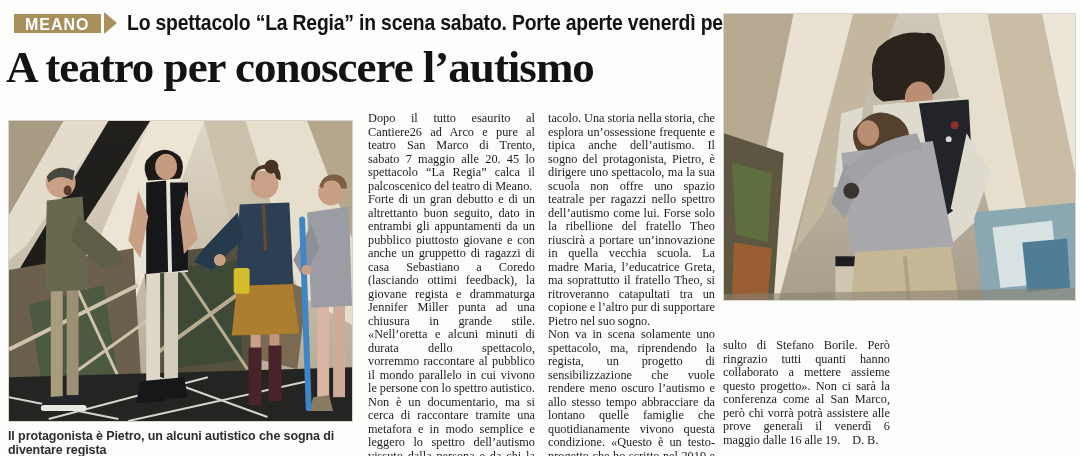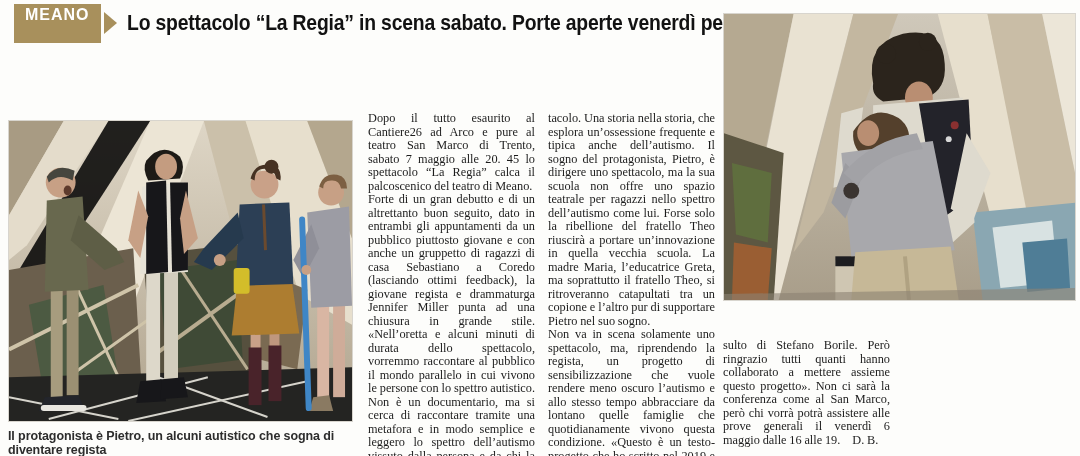--- a/index.html
+++ b/index.html
@@ -7,21 +7,21 @@
     position:relative;width:1080px;height:456px;margin:0 auto;
     background:#fdfdfb;overflow:hidden;
     font-family:"Liberation Serif",serif;color:#1c1c1c;
   }
   
   .kicker-row{position:absolute;left:14px;top:9px;display:flex;align-items:center;height:28px;}
   .kicker-tag{display:flex;align-items:center;}
   .tag-box{
     background:var(--tag-bg,#a8905c);color:#ffffff;
     font-family:"Liberation Sans",sans-serif;font-weight:700;font-size:16px;
-    letter-spacing:1px;padding:3px 11px 20px 11px;line-height:1;
+    letter-spacing:1px;padding:3px 11px 0 11px;line-height:1;
   }
   .tag-arrow{
     width:0;height:0;margin-left:3px;
     border-left:13px solid var(--tag-bg,#a8905c);
     border-top:11px solid transparent;border-bottom:11px solid transparent;
   }
   .kicker-text{
     margin-left:10px;font-family:"Liberation Sans",sans-serif;font-weight:700;
     font-size:21.5px;color:#121212;white-space:nowrap;
     transform:scaleX(.9);transform-origin:left center;letter-spacing:-.2px;
@@ -63,20 +63,21 @@
 <div class="page">
 
   <header class="kicker-row">
     <div class="kicker-tag">
       <span class="tag-box">MEANO</span>
       <span class="tag-arrow"></span>
     </div>
     <div class="kicker-text">Lo spettacolo “La Regia” in scena sabato. Porte aperte venerdì per le prove</div>
   </header>
 
+  <h1 class="headline">A teatro per conoscere l’autismo</h1>
 
   <figure class="photo-left">
     <svg class="photo-frame" viewBox="0 0 345 302" preserveAspectRatio="none" aria-hidden="true">
       <defs>
         <linearGradient id="lpbg" x1="0" y1="0" x2="0" y2="1">
           <stop offset="0" stop-color="#ded6c6"></stop>
             <stop offset="1" stop-color="#b0a48e"></stop>
         </linearGradient>
       </defs>
       <rect width="345" height="302" fill="url(#lpbg)"></rect>

